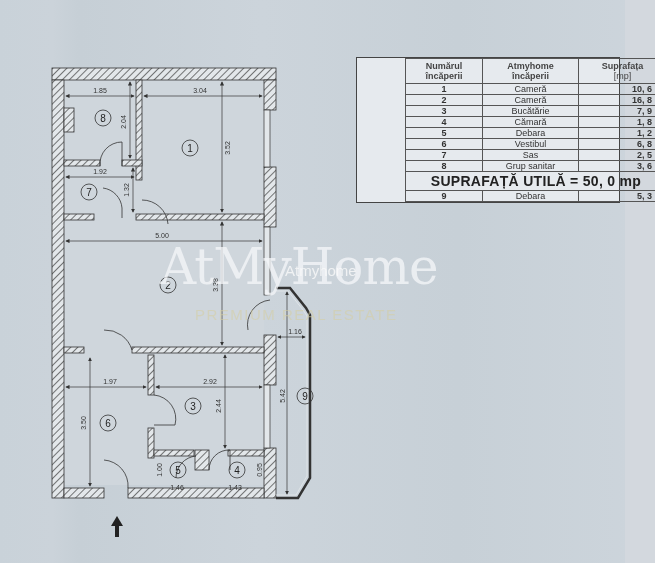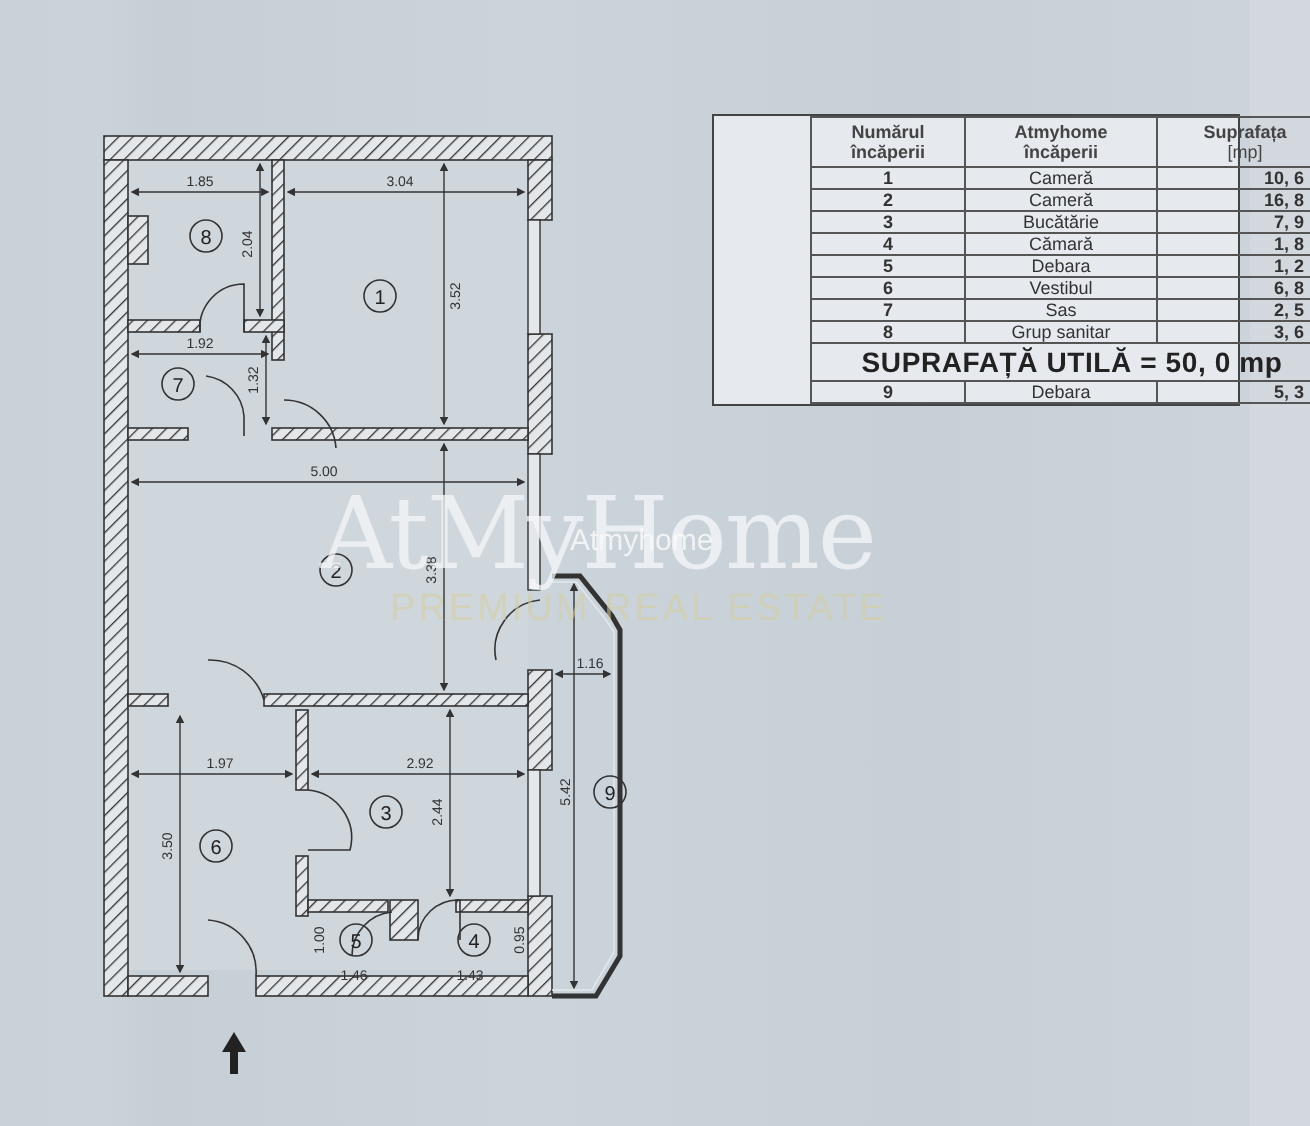--- a/index.html
+++ b/index.html
@@ -18,21 +18,21 @@
   td, th { border: 1px solid #555; padding: 0 3px; text-align: center; line-height: 10px; }
   th { font-weight: bold; color: #444; font-size: 9px; padding: 2px 3px; }
   th.area { font-weight: normal; }
   th.area b { font-weight: bold; text-align: center; }
   td.num { font-weight: bold; width: 70px; }
   td.val { font-weight: bold; width: 70px; text-align: right; padding-right: 14px; }
   td.total { font-weight: bold; font-size: 14px; line-height: 18px; color: #222; letter-spacing: 0.3px; }
   .watermark { position: absolute; left: 150px; top: 238px; width: 370px; height: 95px; pointer-events: none; text-decoration: underline; }
   .wm-main { position: absolute; left: 10px; top: 0; font-family: "DejaVu Serif", serif; font-size: 50px; color: rgba(245,247,249,0.75); letter-spacing: -1px; }
   .wm-sub { position: absolute; left: 135px; top: 24px; font-size: 15px; color: rgba(250,250,250,0.8); }
-  .wm-tag { position: absolute; left: 45px; top: 56px; font-size: 19px; color: rgba(214,206,160,0.55); letter-spacing: 1.5px; }
+  .wm-tag { position: absolute; left: 45px; top: 68px; font-size: 15px; color: rgba(214,206,160,0.55); letter-spacing: 1.5px; }
 </style>
 </head>
 <body>
 
 <div class="right-strip"></div>
 
 <svg class="plan" viewBox="0 0 655 563" xmlns="http://www.w3.org/2000/svg">
   <defs>
     <pattern id="hatch" patternUnits="userSpaceOnUse" width="5" height="5" patternTransform="rotate(45)">
       <rect width="5" height="5" fill="#e3e7ea"></rect>

